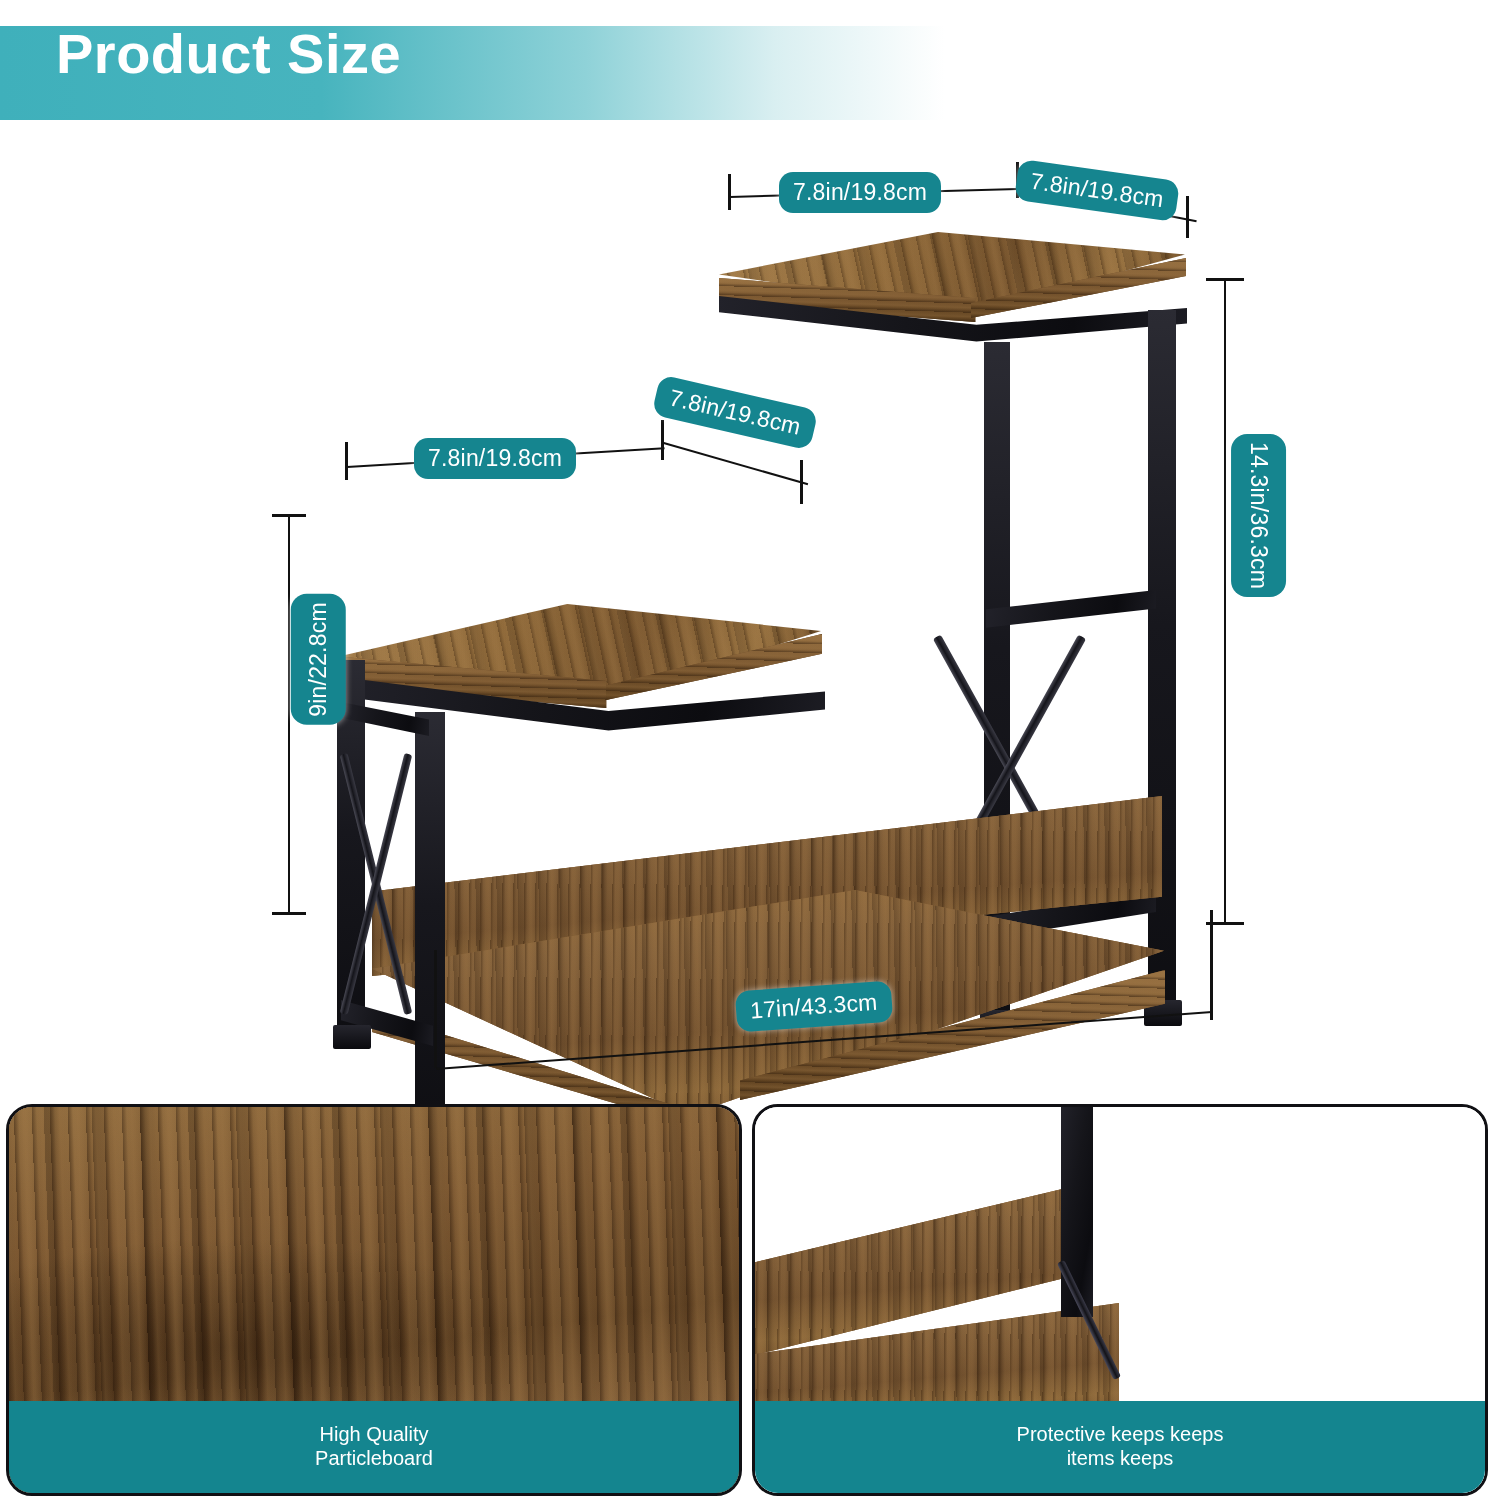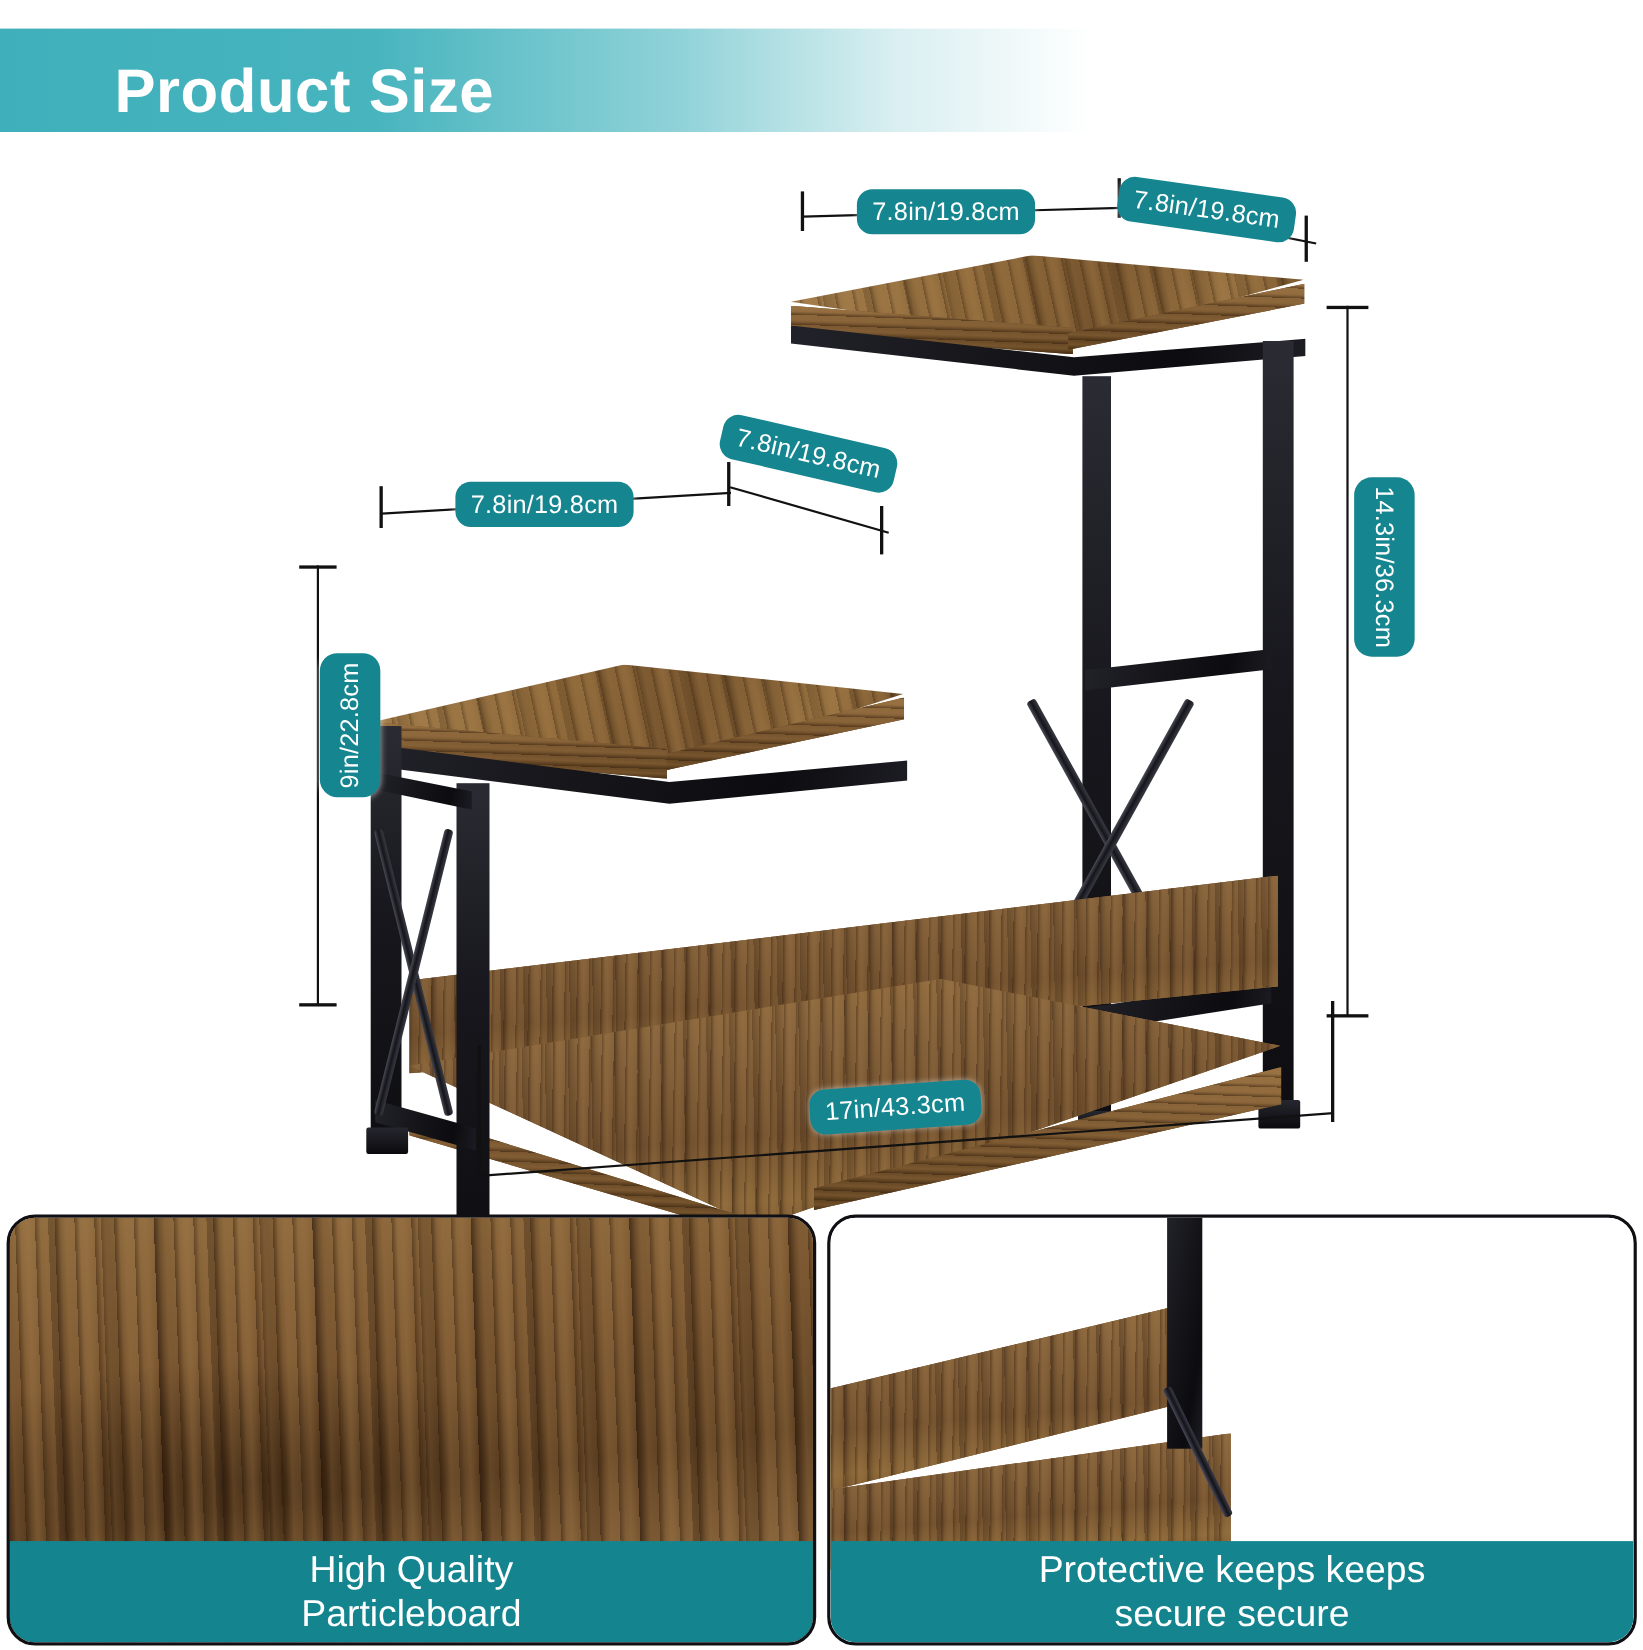--- a/index.html
+++ b/index.html
@@ -6,21 +6,21 @@
   body{
     width:1494px;height:1500px;position:relative;overflow:hidden;
     font-family:"Liberation Sans", sans-serif;
     -webkit-font-smoothing:antialiased;
   }
 
   
   #header-banner{
     position:absolute;left:0;top:26px;width:945px;height:114px;
     background:linear-gradient(to right,#3fb0bb 0%,#47b4be 34%,#8fd2d8 62%,#d9eff1 82%,#ffffff 100%);
-    display:flex;align-items:center;padding-left:48px;
+    display:flex;
   }
   #header-title{
     color:#ffffff;font-size:56px;font-weight:bold;letter-spacing:0.5px;
     margin-left:56px;line-height:1;
   }
 
   
   #diagram-stage{
     position:absolute;left:0;top:120px;width:1494px;height:975px;background:#fff;
   }
@@ -209,21 +209,21 @@
     position:relative;flex:1;height:386px;
     border:3px solid #101014;border-radius:26px;overflow:hidden;background:#fff;
   }
   .feature-photo{position:absolute;inset:0;}
   .feature-caption{
     position:absolute;left:0;right:0;bottom:0;height:92px;
     background:#14858f;color:#fff;
     display:flex;align-items:center;justify-content:center;text-align:center;
     font-size:27px;line-height:1.18;font-weight:500;padding:0 10px;box-sizing:border-box;
   }
-  .feature-caption.two-line{font-size:34px;}
+  .feature-caption.two-line{font-size:20px;}
 
   
   #photo-particleboard{
     background-color:#6b4a27;
     background-image:
       repeating-linear-gradient(88deg, rgba(35,19,7,.40) 0px, rgba(35,19,7,0) 5px, rgba(163,122,72,.25) 10px, rgba(35,19,7,0) 18px),
       repeating-linear-gradient(88deg, rgba(20,10,3,.30) 0px, rgba(20,10,3,0) 16px, rgba(190,148,92,.18) 30px, rgba(20,10,3,0) 48px),
       radial-gradient(ellipse 60% 40% at 30% 62%, rgba(40,22,8,.55), rgba(40,22,8,0) 70%),
       linear-gradient(172deg,#8e6a3d 0%,#7a5630 30%,#5f4122 60%,#85613a 85%,#5a3d1f 100%);
   }
@@ -331,18 +331,18 @@
   <div class="feature-card">
     <div class="feature-photo" id="photo-baffle">
       <div class="wood" style="position:absolute;left:-8px;top:78px;width:332px;height:172px;clip-path:polygon(0% 46%, 100% 0%, 100% 52%, 0% 100%);"></div>
       <div class="wood" style="position:absolute;left:-8px;top:196px;width:372px;height:124px;clip-path:polygon(0% 42%, 100% 0%, 100% 100%, 0% 100%);"></div>
       <div class="metal" style="position:absolute;left:306px;top:-4px;width:32px;height:214px;"></div>
       <div class="m2-wire" style="left:330px;top:148px;width:8px;height:130px;transform:rotate(-26deg);transform-origin:50% 50%;"></div>
     </div>
     <div class="feature-caption two-line">
       <span>
         <span>Protective keeps keeps</span><br>
-        <span>secure secure</span>
+        <span>items keeps</span>
       </span>
     </div>
   </div>
 
 </div>
 
 </body></html>

